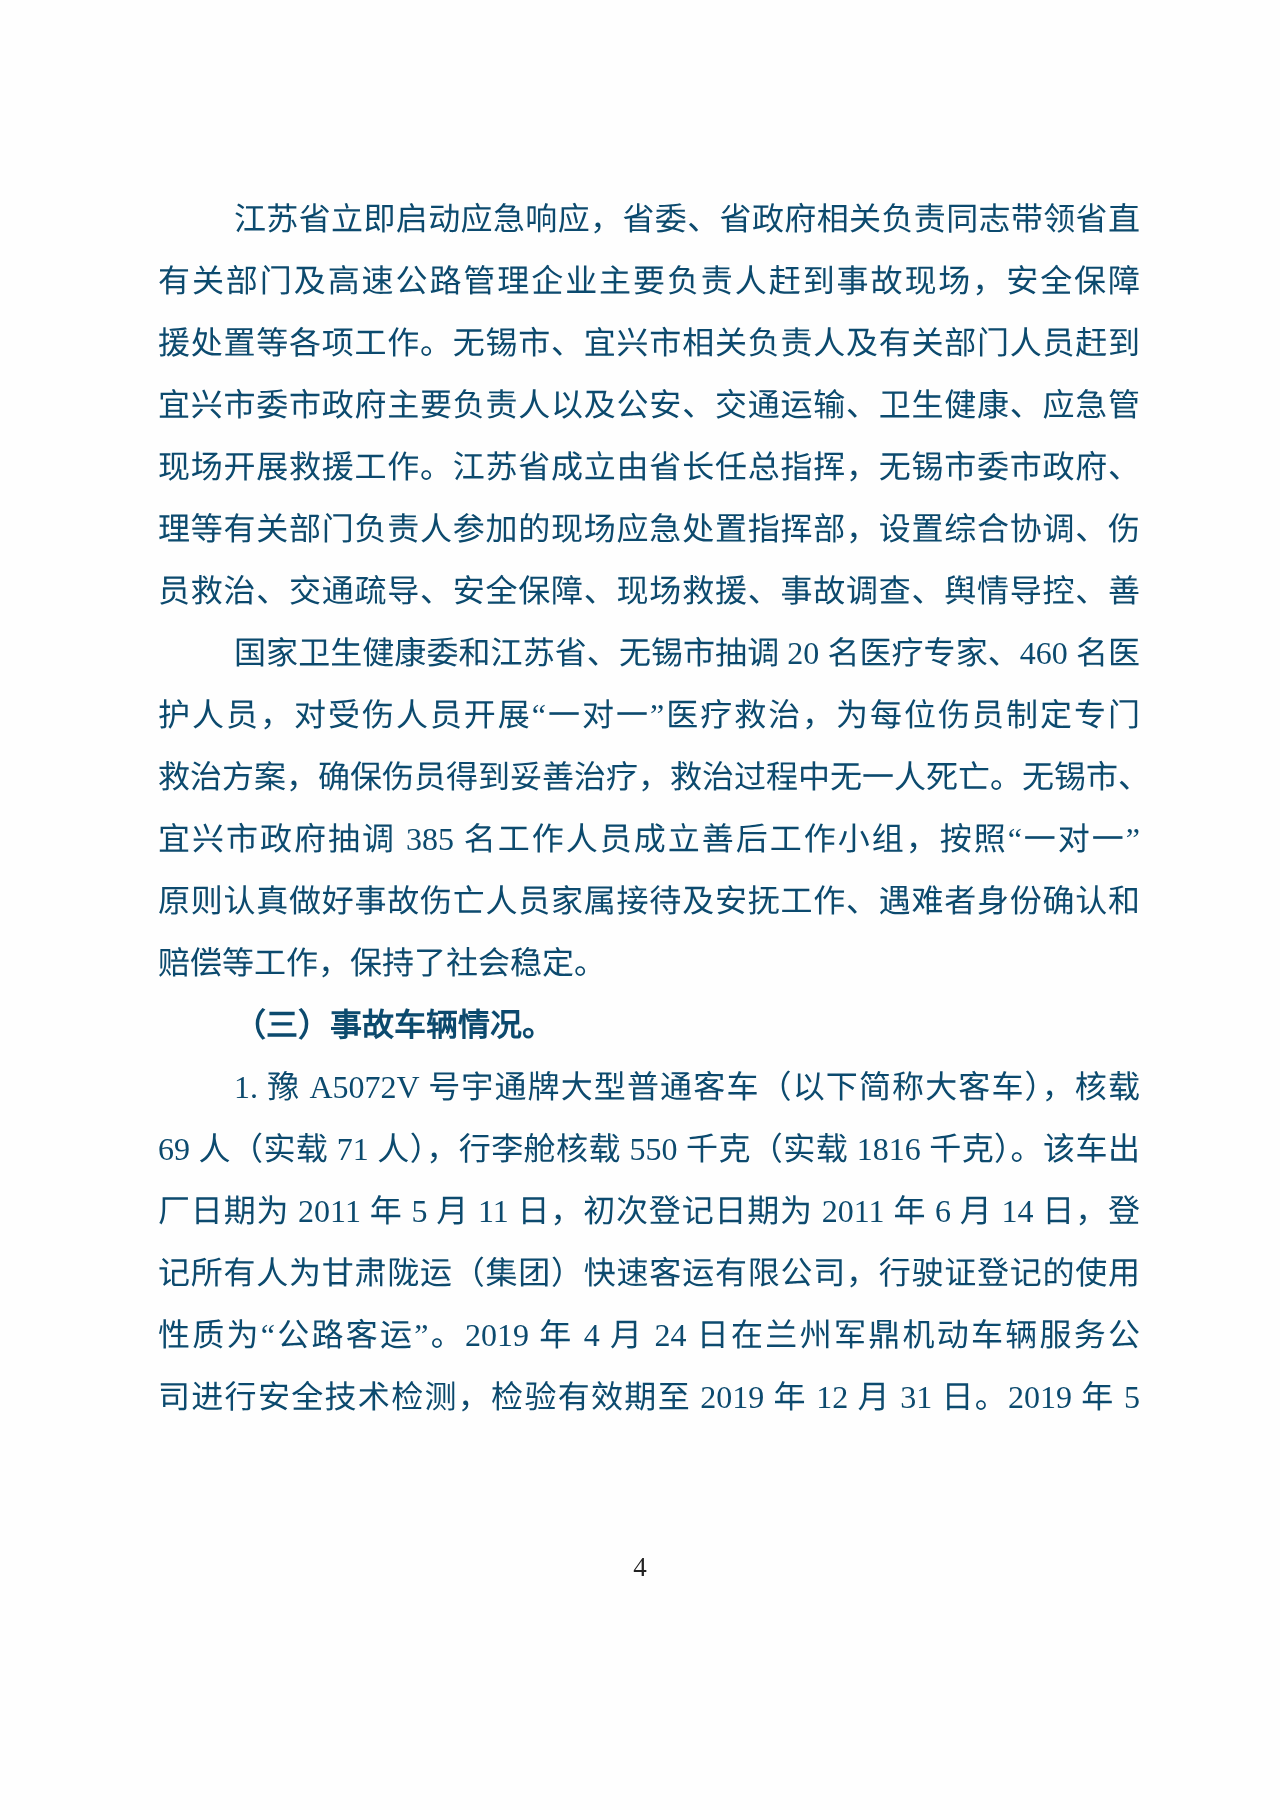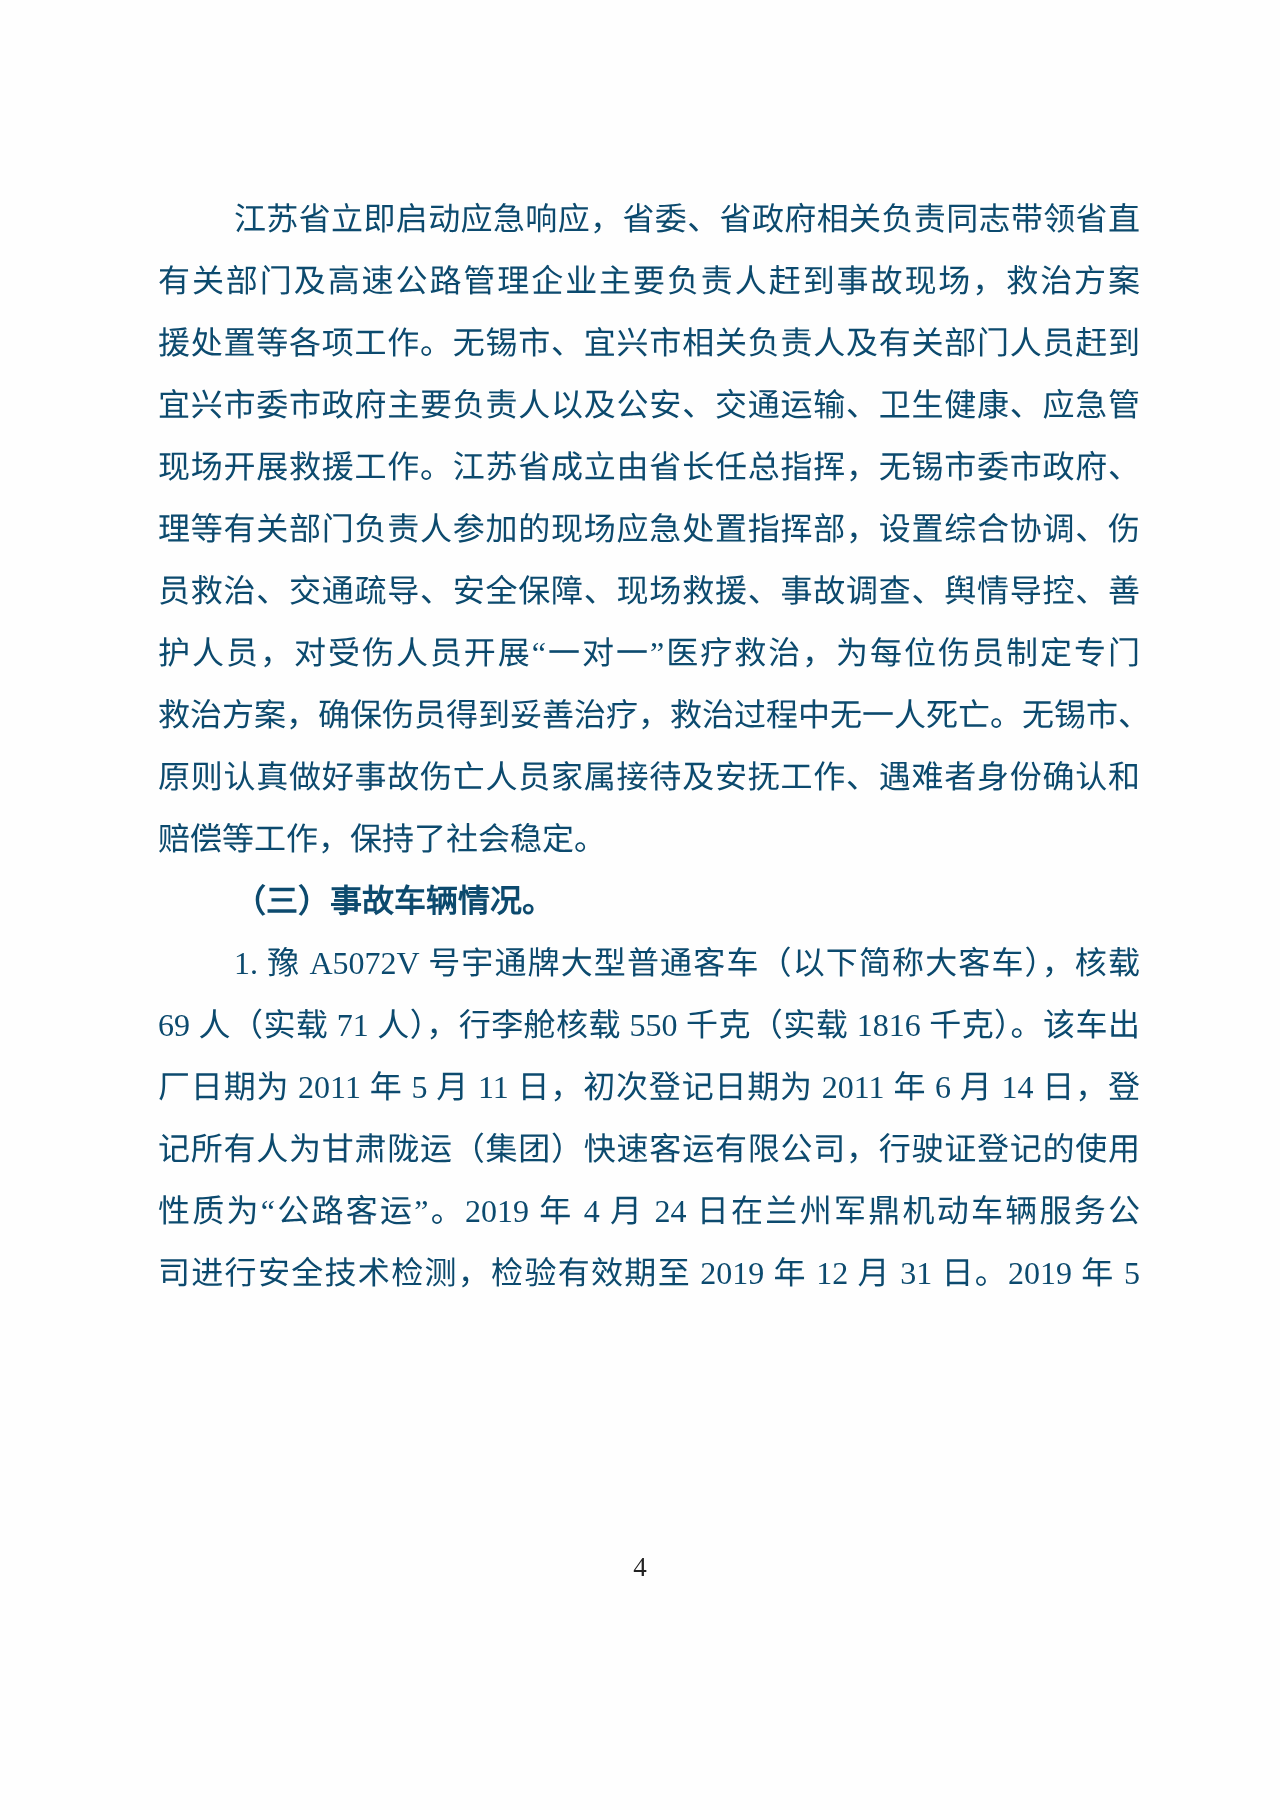--- a/index.html
+++ b/index.html
@@ -52,28 +52,30 @@
     font-size: 27px;
     color: #222222;
   }
 </style>
 </head>
 <body>
 
 <div class="page">
   <div class="textblock">
     <div class="line indent">江苏省立即启动应急响应，省委、省政府相关负责同志带领省直</div>
-    <div class="line">有关部门及高速公路管理企业主要负责人赶到事故现场，救治方案</div>
+    <div class="line">有关部门及高速公路管理企业主要负责人赶到事故现场，安全保障</div>
     <div class="line">援处置等各项工作。无锡市、宜兴市相关负责人及有关部门人员赶到</div>
     <div class="line">宜兴市委市政府主要负责人以及公安、交通运输、卫生健康、应急管</div>
     <div class="line">现场开展救援工作。江苏省成立由省长任总指挥，无锡市委市政府、</div>
     <div class="line">理等有关部门负责人参加的现场应急处置指挥部，设置综合协调、伤</div>
     <div class="line">员救治、交通疏导、安全保障、现场救援、事故调查、舆情导控、善</div>
+    <div class="line indent">国家卫生健康委和江苏省、无锡市抽调 20 名医疗专家、460 名医</div>
     <div class="line">护人员，对受伤人员开展“一对一”医疗救治，为每位伤员制定专门</div>
     <div class="line">救治方案，确保伤员得到妥善治疗，救治过程中无一人死亡。无锡市、</div>
+    <div class="line">宜兴市政府抽调 385 名工作人员成立善后工作小组，按照“一对一”</div>
     <div class="line">原则认真做好事故伤亡人员家属接待及安抚工作、遇难者身份确认和</div>
     <div class="line end">赔偿等工作，保持了社会稳定。</div>
     <div class="line end indent bold">（三）事故车辆情况。</div>
     <div class="line indent">1. 豫 A5072V 号宇通牌大型普通客车（以下简称大客车），核载</div>
     <div class="line">69 人（实载 71 人），行李舱核载 550 千克（实载 1816 千克）。该车出</div>
     <div class="line">厂日期为 2011 年 5 月 11 日，初次登记日期为 2011 年 6 月 14 日，登</div>
     <div class="line">记所有人为甘肃陇运（集团）快速客运有限公司，行驶证登记的使用</div>
     <div class="line">性质为“公路客运”。2019 年 4 月 24 日在兰州军鼎机动车辆服务公</div>
     <div class="line">司进行安全技术检测，检验有效期至 2019 年 12 月 31 日。2019 年 5</div>
   </div>

